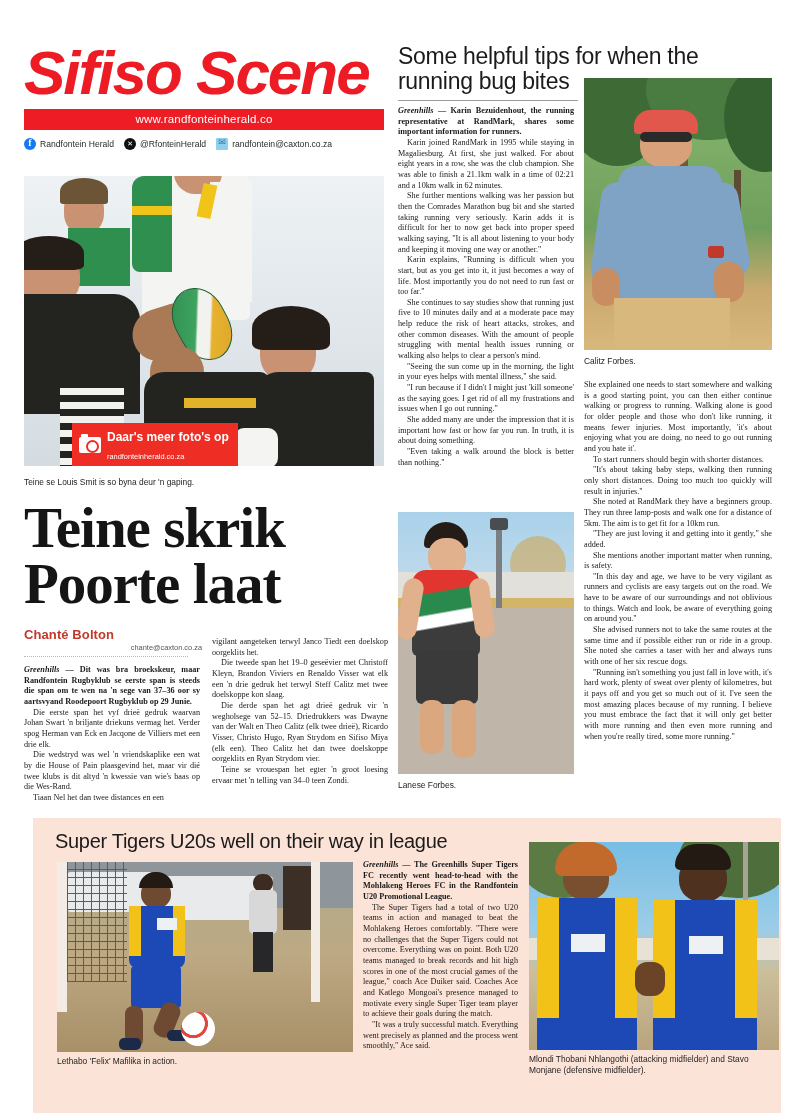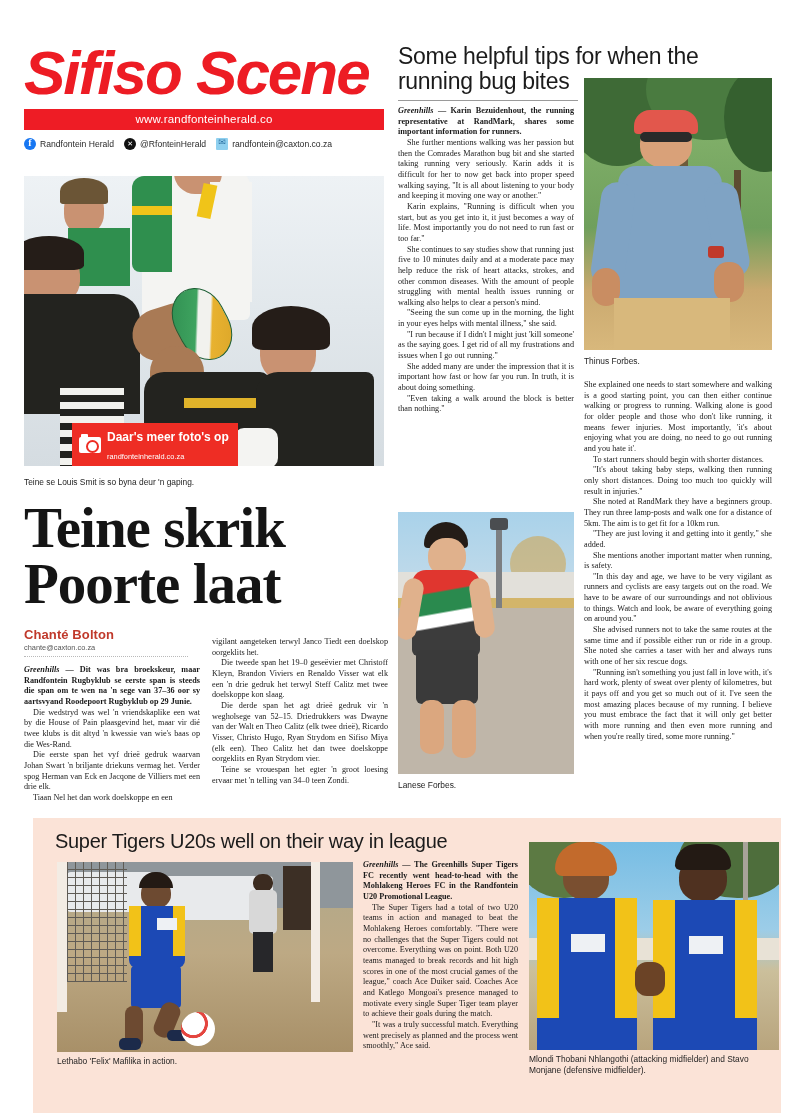--- a/index.html
+++ b/index.html
@@ -99,21 +99,21 @@
     font-weight:bold; font-size:57px; line-height:0.98;
     color:#151515; letter-spacing:-1px;
   }
   .byline-block { position:absolute; left:24px; top:627px; width:178px; }
   .byline-name {
     font-family:"Liberation Sans", sans-serif; font-weight:bold;
     font-size:13px; color:#c0392b; letter-spacing:.1px;
   }
   .byline-mail {
     font-family:"Liberation Sans", sans-serif; font-size:7.4px;
-    color:#555; margin-top:1px;
+    color:#555; margin-top:1px;text-align:right;
   }
   .byline-rule { border-bottom:1px dotted #b9b9b9; margin-top:4px; width:92%; }
 
   
   .col-text {
     font-family:"Liberation Serif", serif;
     font-size:8.2px; line-height:1.30; color:#1a1a1a;
     text-align:justify; hyphens:auto;
   }
   .col-text p { text-indent:9px; margin:0; }
@@ -246,23 +246,23 @@
   </div>
 
   <div class="byline-block">
     <div class="byline-name">Chanté Bolton</div>
     <div class="byline-mail">chante@caxton.co.za</div>
     <div class="byline-rule"></div>
   </div>
 
   <div class="col-text afr-col1">
       <p class="lead first"><span class="place">Greenhills</span> — Dit was bra broekskeur, maar Randfontein Rugbyklub se eerste span is steeds die span om te wen na 'n sege van 37–36 oor sy aartsvyand Roodepoort Rugbyklub op 29 Junie.</p>
+      <p>Die eerste span het vyf drieë gedruk waarvan Johan Swart 'n briljante driekuns vermag het. Verder spog Herman van Eck en Jacqone de Villiers met een drie elk.</p>
       <p>Die wedstryd was wel 'n vriendskaplike een wat by die House of Pain plaasgevind het, maar vir dié twee klubs is dit altyd 'n kwessie van wie's baas op die Wes-Rand.</p>
-      <p>Die eerste span het vyf drieë gedruk waarvan Johan Swart 'n briljante driekuns vermag het. Verder spog Herman van Eck en Jacqone de Villiers met een drie elk.</p>
-      <p>Tiaan Nel het dan work doelskoppe en een</p>
+      <p>Tiaan Nel het dan twee distances en een</p>
     </div>
   <div class="col-text afr-col2">
       <p class=" first">vigilant aangeteken terwyl Janco Tiedt een doelskop oorgeklits het.</p>
       <p>Die tweede span het 19–0 geseëvier met Christoff Kleyn, Brandon Viviers en Renaldo Visser wat elk een 'n drie gedruk het terwyl Steff Calitz met twee doelskoppe kon slaag.</p>
       <p>Die derde span het agt drieë gedruk vir 'n wegholsege van 52–15. Driedrukkers was Dwayne van der Walt en Theo Calitz (elk twee drieë), Ricardo Visser, Christo Hugo, Ryan Strydom en Sifiso Miya (elk een). Theo Calitz het dan twee doelskoppe oorgeklits en Ryan Strydom vier.</p>
       <p>Teine se vrouespan het egter 'n groot loesing ervaar met 'n telling van 34–0 teen Zondi.</p>
     </div>
 
   <div class="tips-headline">Some helpful tips for when the running bug bites</div>
   <div class="tips-rule"></div>
@@ -280,24 +280,25 @@
     <div style="position:absolute;left:50px;top:32px;width:64px;height:24px;border-radius:16px 16px 4px 4px;background:#e2574c;"></div>
     <div style="position:absolute;left:56px;top:54px;width:52px;height:10px;background:#2a2a2a;border-radius:5px;"></div>
     <div style="position:absolute;left:34px;top:88px;width:104px;height:138px;border-radius:18px 18px 8px 8px;background:#7fa3c4;"></div>
     <div style="position:absolute;left:12px;top:104px;width:34px;height:104px;border-radius:16px;background:#7fa3c4;transform:rotate(8deg);"></div>
     <div style="position:absolute;left:126px;top:104px;width:34px;height:96px;border-radius:16px;background:#7fa3c4;transform:rotate(-10deg);"></div>
     <div style="position:absolute;left:130px;top:184px;width:30px;height:40px;border-radius:14px;background:#c98d62;"></div>
     <div style="position:absolute;left:8px;top:190px;width:28px;height:38px;border-radius:14px;background:#c98d62;"></div>
     <div style="position:absolute;left:124px;top:168px;width:16px;height:12px;background:#c0392b;border-radius:3px;"></div>
     <div style="position:absolute;left:30px;top:220px;width:116px;height:56px;background:#d8b87c;"></div>
   </div>
-  <div class="photo-caption cap-thinus">Thinus Forbes.</div>
+  <div class="photo-caption cap-thinus">Calitz Forbes.</div>
 
   <div class="col-text tips-c1">
       <p class="lead first"><span class="place">Greenhills</span> — Karin Bezuidenhout, the running representative at RandMark, shares some important information for runners.</p>
+      <p>Karin joined RandMark in 1995 while staying in Magaliesburg. At first, she just walked. For about eight years in a row, she was the club champion. She was able to finish a 21.1km walk in a time of 02:21 and a 10km walk in 62 minutes.</p>
       <p>She further mentions walking was her passion but then the Comrades Marathon bug bit and she started taking running very seriously. Karin adds it is difficult for her to now get back into proper speed walking saying, "It is all about listening to your body and keeping it moving one way or another."</p>
       <p>Karin explains, "Running is difficult when you start, but as you get into it, it just becomes a way of life. Most importantly you do not need to run fast or too far."</p>
       <p>She continues to say studies show that running just five to 10 minutes daily and at a moderate pace may help reduce the risk of heart attacks, strokes, and other common diseases. With the amount of people struggling with mental health issues running or walking also helps to clear a person's mind.</p>
       <p>"Seeing the sun come up in the morning, the light in your eyes helps with mental illness," she said.</p>
       <p>"I run because if I didn't I might just 'kill someone' as the saying goes. I get rid of all my frustrations and issues when I go out running."</p>
       <p>She added many are under the impression that it is important how fast or how far you run. In truth, it is about doing something.</p>
       <p>"Even taking a walk around the block is better than nothing."</p>
     </div>
 
   <div class="runner-photo-2">

